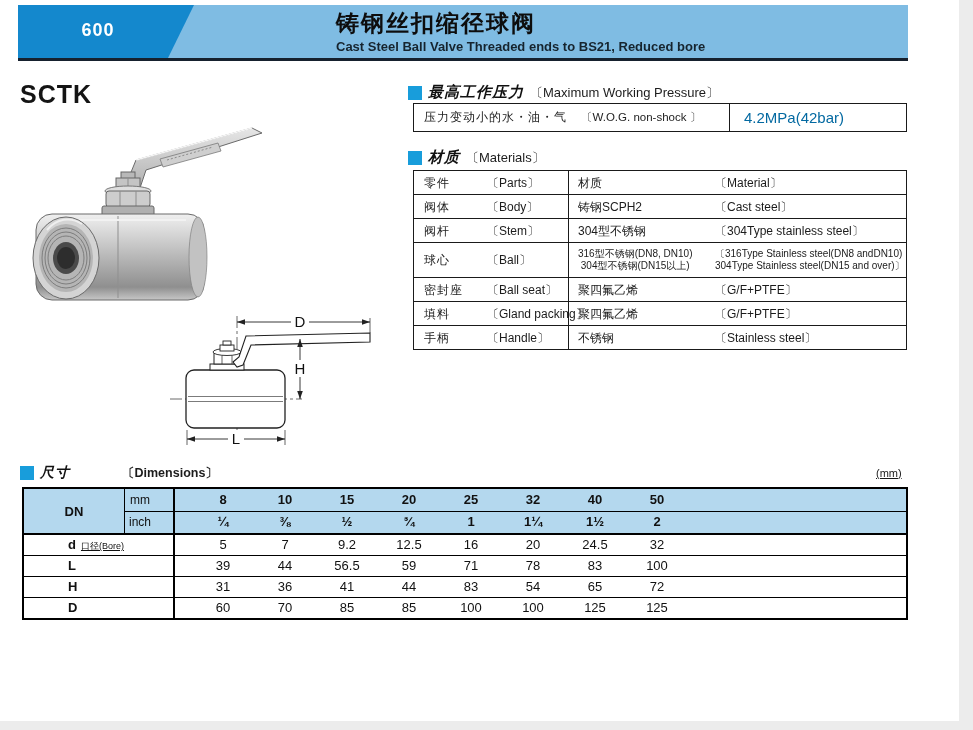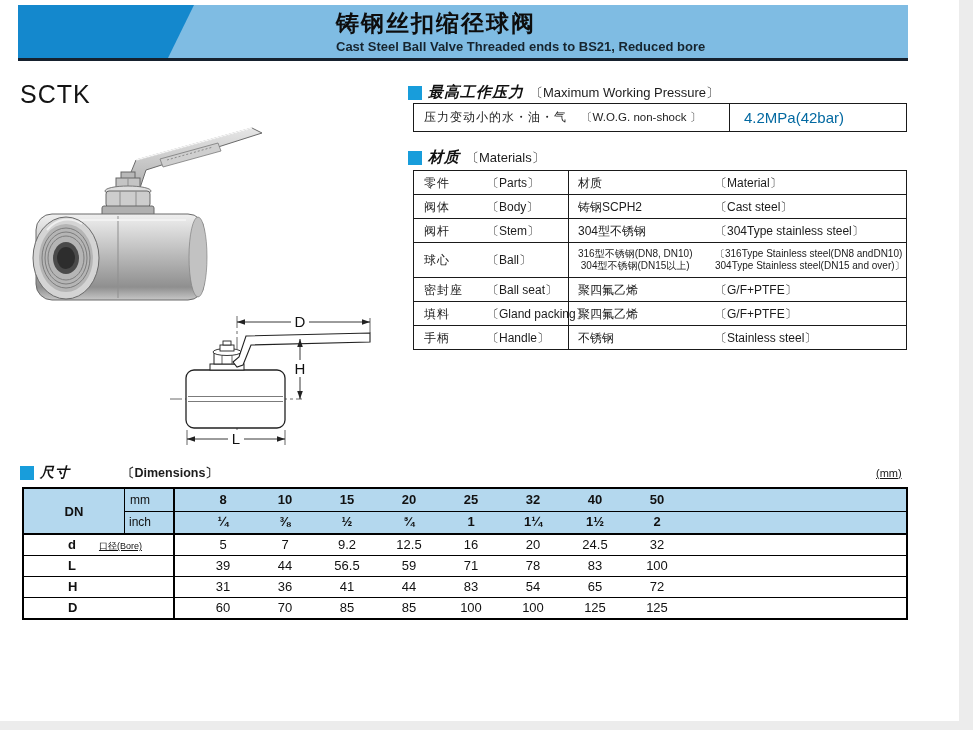--- a/index.html
+++ b/index.html
@@ -12,21 +12,21 @@
   .banner { position:absolute; left:18px; top:5px; width:890px; height:53px; background:#7fbce3; }
   .banner-dark { position:absolute; left:0; top:0; width:890px; height:53px; background:#1488cd;
                  clip-path:polygon(0 0, 176px 0, 150px 100%, 0 100%); }
   .banner-num { position:absolute; left:0; top:15px; width:160px; text-align:center;
                 color:#fff; font-size:18px; font-weight:bold; letter-spacing:1px; }
   .banner-titles { position:absolute; left:318px; top:3px; }
   .banner-cn { font-size:23px; font-weight:bold; color:#0d0d0d; letter-spacing:2px; line-height:30px; }
   .banner-en { font-size:13px; font-weight:bold; color:#16242e; line-height:17px; }
   .banner-underline { position:absolute; left:18px; top:58px; width:890px; height:3px; background:#16212e; }
 
-  .product-code { position:absolute; left:20px; top:80px; font-size:25px; font-weight:normal; letter-spacing:1px; color:#141414; }
+  .product-code { position:absolute; left:20px; top:80px; font-size:25px; font-weight:bold; letter-spacing:1px; color:#141414; }
 
   
   .sec-head { position:absolute; display:flex; align-items:center; gap:6px; }
   .bullet { width:14px; height:14px; background:#189ddb; display:inline-block; }
   .sec-cn { font-size:15px; font-weight:bold; letter-spacing:1px;font-style:italic; }
   .sec-en { font-size:13px; color:#1c1c1c; }
   .sec-en.bold { font-weight:bold; font-size:12.5px; }
 
   
   .press-table { position:absolute; left:413px; top:103px; width:492px; height:27px;
@@ -62,35 +62,36 @@
   .unit-cell { position:absolute; left:100px; width:32px; height:22px; display:flex; align-items:center; justify-content:center; font-size:12px;text-align:center; }
   .unit-mm { top:0; } .unit-inch { top:22px; }
   .hdr-midline { position:absolute; left:100px; top:22px; right:0; height:1px; background:#000; }
   .vdivider { position:absolute; left:149px; top:0; bottom:0; width:1.5px; background:#000; z-index:5; }
   .dimrow-values { position:absolute; left:168px; display:flex; height:22px; }
   .dimrow-values span { width:62px; text-align:center; line-height:22px; font-size:13px; }
   .dimrow-values.hdr span { font-weight:bold; }
   .dim-body-row { position:relative; height:20px; border-bottom:1px solid #000; }
   .dim-body-row:last-child { border-bottom:none; }
   .row-label { position:absolute; left:44px; top:0; height:20px; line-height:20px; font-size:13px; font-weight:bold; white-space:nowrap; }
-  .row-label small { font-size:9px; font-weight:normal; margin-left:23px;text-decoration:underline; }
+  .row-label small { font-size:9px; font-weight:normal; margin-left:5px;text-decoration:underline; }
   .dim-body-row .dimrow-values { top:0; height:20px; }
   .dim-body-row .dimrow-values span { line-height:20px; font-weight:normal; }
 
   
   .photo { position:absolute; left:22px; top:102px; }
   .tech-drawing { position:absolute; left:150px; top:302px; }
 </style>
 </head>
 <body>
 
 <div class="page">
 
   <div class="banner">
     <div class="banner-dark"></div>
+    <div class="banner-num">600</div>
     <div class="banner-titles">
       <div class="banner-cn">铸钢丝扣缩径球阀</div>
       <div class="banner-en">Cast Steel Ball Valve Threaded ends to BS21, Reduced bore</div>
     </div>
   </div>
   <div class="banner-underline"></div>
 
   <div class="product-code">SCTK</div>
 
   <svg class="photo" width="245" height="200" viewBox="0 0 245 200">

